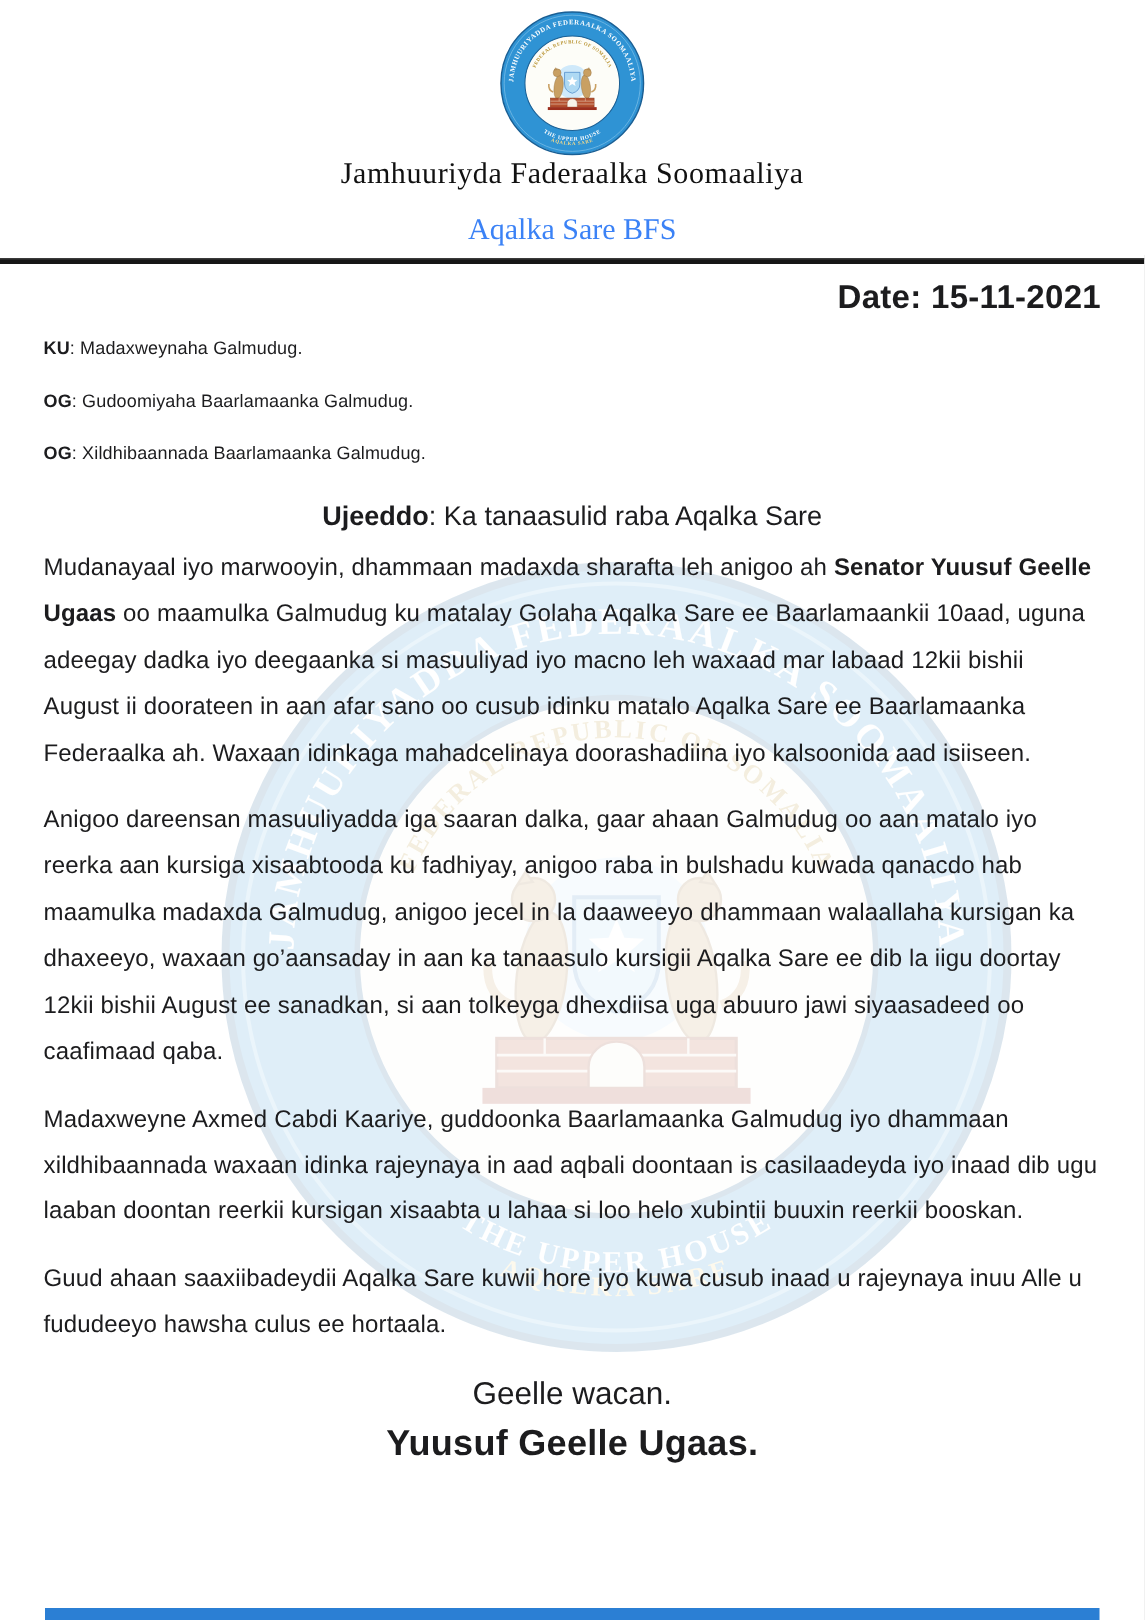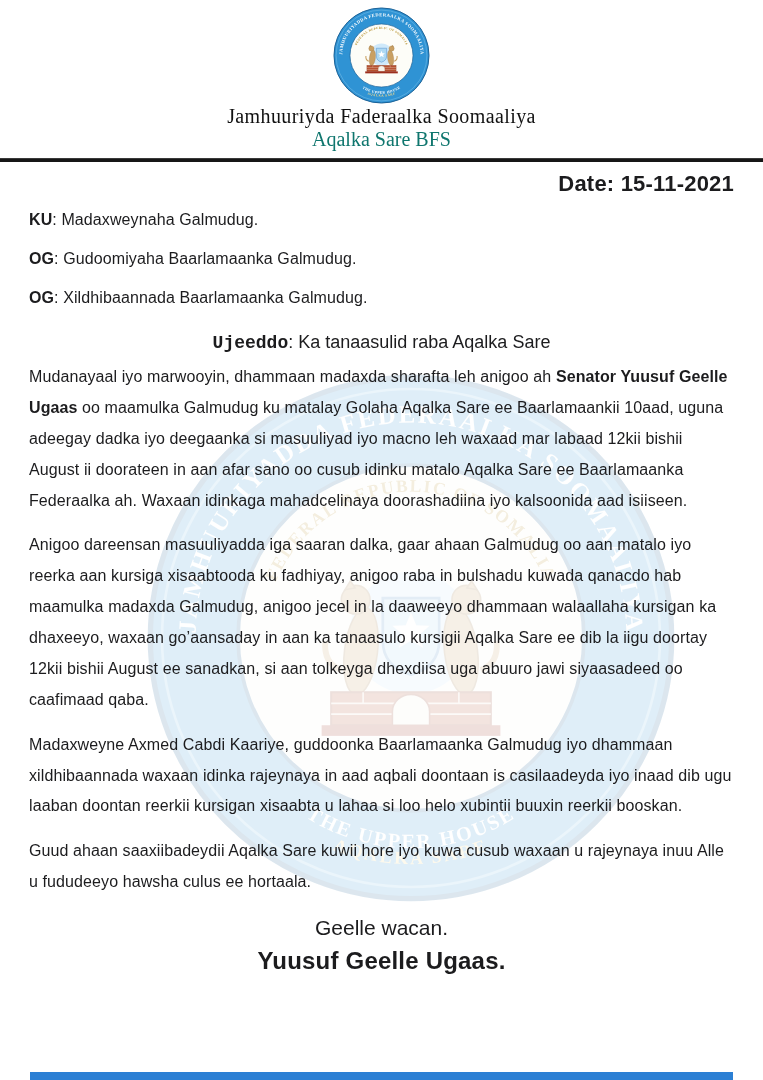--- a/index.html
+++ b/index.html
@@ -10,39 +10,39 @@
   }
   
   .letterhead{position:relative;text-align:center;padding-top:7px;z-index:2;}
   .seal{width:97px;height:97px;display:block;margin:0 auto;}
   .org-title{
     font-family:"Liberation Serif",serif;font-size:20px;line-height:1.1;
     margin-top:1px;letter-spacing:.4px;color:#111;
   }
   .org-subtitle{
     font-family:"Liberation Serif",serif;font-size:20px;line-height:1.2;
-    color:#0f766e;margin-top:0;
+    color:#3b82f6;margin-top:14px;
   }
   .head-rule{
     margin-top:7px;height:4px;background:#161616;
     border-top:1px solid #3a3a3a;box-sizing:border-box;width:100%;
   }
   
   .watermark{
     position:absolute;left:145px;top:372px;width:532px;height:532px;
     opacity:.15;z-index:0;pointer-events:none;
   }
   
   .content{position:relative;z-index:1;padding:0 29px;}
   .date-row{margin-top:9px;text-align:right;font-size:22px;font-weight:bold;letter-spacing:.2px;}
   .recipients{margin-top:14px;}
-  .recipient{font-size:16px;margin-bottom:21px;letter-spacing:.1px;}
+  .recipient{font-size:12px;margin-bottom:21px;letter-spacing:.1px;}
   .recipient .prefix{font-weight:bold;}
   .subject{ text-align:center;font-size:18px;margin:25px 0 9px; }
-  .subject .prefix{font-weight:bold;font-family:Liberation Mono, monospace;}
+  .subject .prefix{font-weight:bold;}
   .body-par{font-size:16px;line-height:1.93;margin:0 0 14px;letter-spacing:.1px;}
   .body-par b{letter-spacing:.1px;}
   .farewell{text-align:center;font-size:21px;margin-top:18px;}
   .signature{text-align:center;font-size:24px;font-weight:bold;margin-top:7px;letter-spacing:.2px;}
   
   .footer-bar{
     position:absolute;left:30px;right:30px;bottom:0;height:8px;z-index:2;
   }
 </style>
 </head>
@@ -136,20 +136,20 @@
     <div class="subject">
       <span class="prefix">Ujeeddo</span><span>: Ka tanaasulid raba Aqalka Sare</span>
     </div>
 
     <p class="body-par"><span>Mudanayaal iyo marwooyin, dhammaan madaxda sharafta leh anigoo ah </span><b>Senator Yuusuf Geelle Ugaas</b><span> oo maamulka Galmudug ku matalay Golaha Aqalka Sare ee Baarlamaankii 10aad, uguna adeegay dadka iyo deegaanka si masuuliyad iyo macno leh waxaad mar labaad 12kii bishii August ii doorateen in aan afar sano oo cusub idinku matalo Aqalka Sare ee Baarlamaanka Federaalka ah. Waxaan idinkaga mahadcelinaya doorashadiina iyo kalsoonida aad isiiseen.</span></p>
 
     <p class="body-par">Anigoo dareensan masuuliyadda iga saaran dalka, gaar ahaan Galmudug oo aan matalo iyo reerka aan kursiga xisaabtooda ku fadhiyay, anigoo raba in bulshadu kuwada qanacdo hab maamulka madaxda Galmudug, anigoo jecel in la daaweeyo dhammaan walaallaha kursigan ka dhaxeeyo, waxaan go’aansaday in aan ka tanaasulo kursigii Aqalka Sare ee dib la iigu doortay 12kii bishii August ee sanadkan, si aan tolkeyga dhexdiisa uga abuuro jawi siyaasadeed oo caafimaad qaba.</p>
 
     <p class="body-par">Madaxweyne Axmed Cabdi Kaariye, guddoonka Baarlamaanka Galmudug iyo dhammaan xildhibaannada waxaan idinka rajeynaya in aad aqbali doontaan is casilaadeyda iyo inaad dib ugu laaban doontan reerkii kursigan xisaabta u lahaa si loo helo xubintii buuxin reerkii booskan.</p>
 
-    <p class="body-par">Guud ahaan saaxiibadeydii Aqalka Sare kuwii hore iyo kuwa cusub waxaan u rajeynaya inuu Alle u fududeeyo hawsha culus ee hortaala.</p>
+    <p class="body-par">Guud ahaan saaxiibadeydii Aqalka Sare kuwii hore iyo kuwa cusub inaad u rajeynaya inuu Alle u fududeeyo hawsha culus ee hortaala.</p>
 
     <div class="farewell">Geelle wacan.</div>
     <div class="signature">Yuusuf Geelle Ugaas.</div>
   </div>
 
   <div class="footer-bar" style="background: rgb(43, 127, 212);"></div>
 </div>
 
 </body></html>

